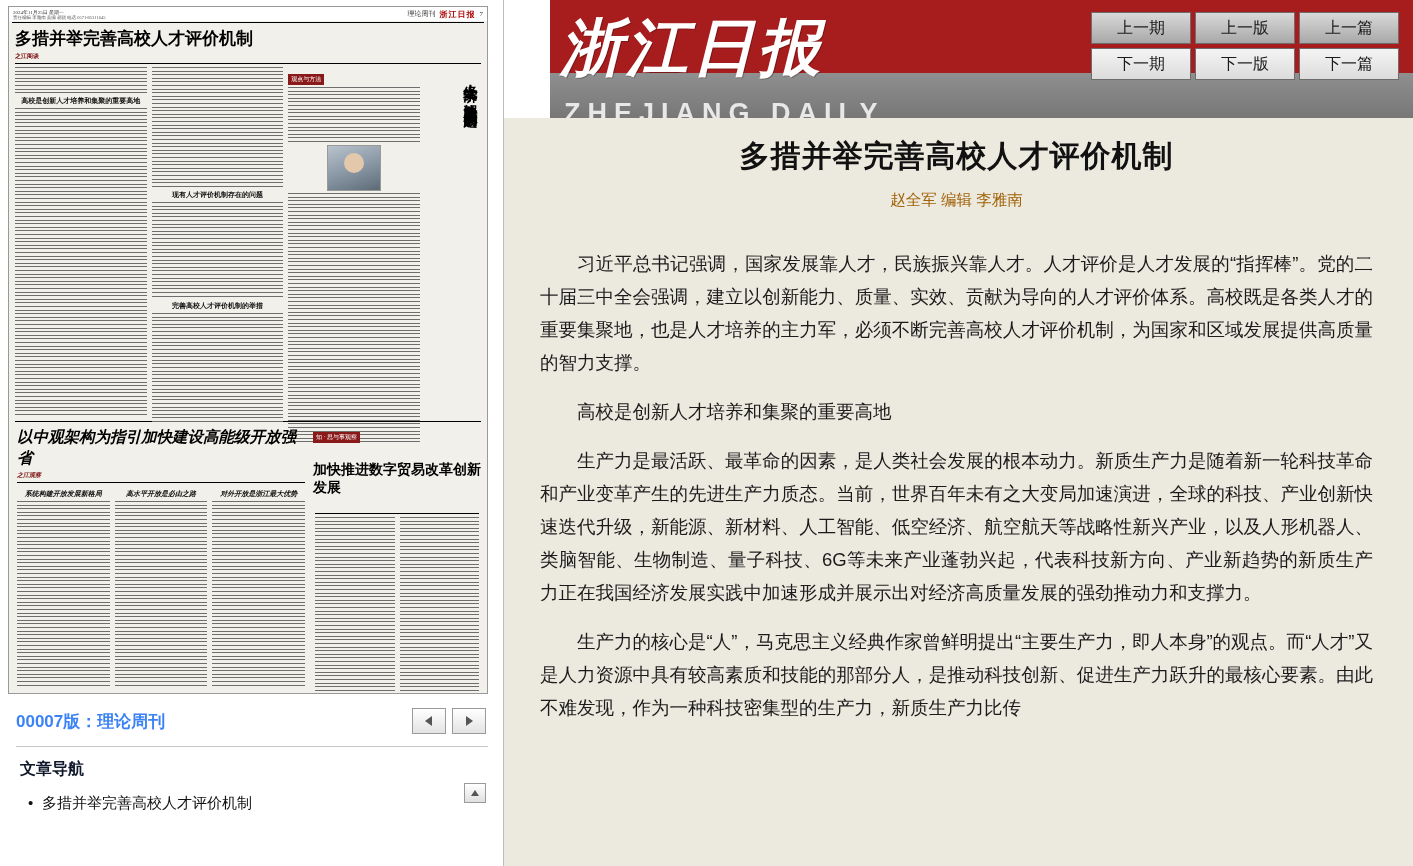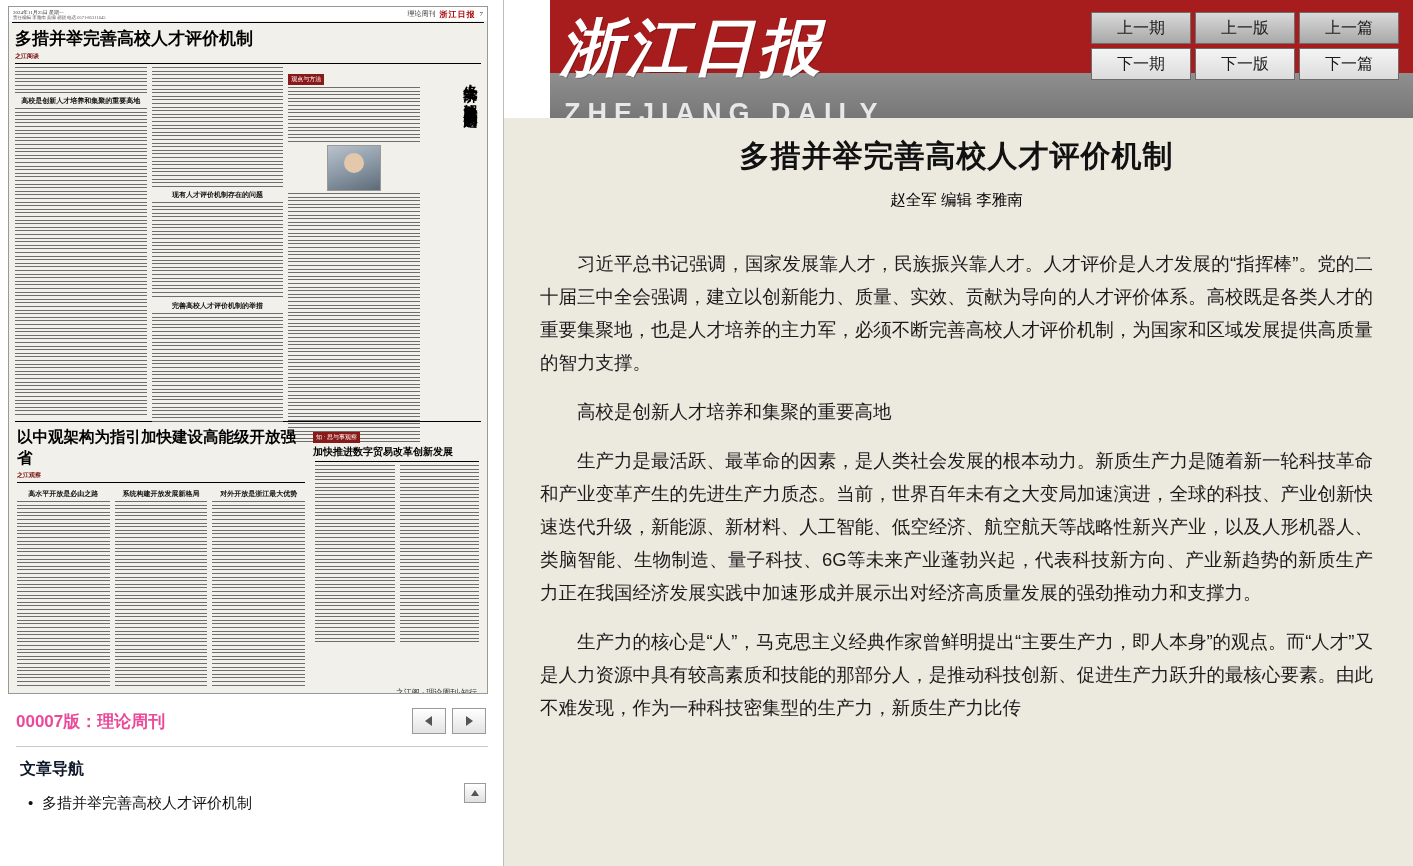--- a/index.html
+++ b/index.html
@@ -161,21 +161,21 @@
   .page-label-row {
     display: flex;
     align-items: center;
     justify-content: space-between;
     margin-top: 14px;
     padding: 0 10px 0 8px;
   }
   .page-label {
     font-size: 17px;
     font-weight: bold;
-    color: #ec4899;
+    color: #3b82f6;
     text-align: right;
   }
   .pager {
     display: flex;
     gap: 6px;
   }
   .pager-btn {
     width: 34px;
     height: 26px;
     border: 1px solid #9a9a9a;
@@ -359,21 +359,21 @@
     text-align: center;
     font-size: 30px;
     font-weight: bold;
     color: #111;
     font-family: "Liberation Sans", sans-serif;
     letter-spacing: 1px;
   }
   .article-byline {
     text-align: center;
     font-size: 15.5px;
-    color: #000000;
+    color: #a16207;
     margin-top: 13px;
   }
   .article-body {
     margin-top: 36px;
     font-size: 18.5px;
     line-height: 33px;
     color: #1b1b1b;
     text-align: justify;
   }
   .article-body p {
@@ -426,42 +426,42 @@
             <div class="thumb-photo"></div>
             <div class="gray-lines" style="height:250px"></div>
           </div>
           <div style="flex:0 0 56px;display:flex;justify-content:flex-end">
             <div class="vert-title">人文经济学：解决发展起来以后的问题</div>
           </div>
         </div>
 
         <div class="thumb-rule"></div>
         <div style="display:flex;gap:6px;padding:0 2px;">
-          <div style="flex:0 0 292px;">
+          <div style="flex:0 0 292px;font-style:italic;">
             <div class="thumb-headline2">以中观架构为指引加快建设高能级开放强省</div>
             <div style="font-size:6px;margin-left:2px;color:#7a1111;font-weight:bold">之江观察</div>
             <div class="thumb-rule"></div>
             <div class="cols" style="gap:5px;">
               <div class="col">
-                  <div class="mini-sub">高水平开放是必由之路</div>
+                  <div class="mini-sub">系统构建开放发展新格局</div>
                   <div class="gray-lines" style="height:186px"></div>
                 </div>
               <div class="col">
-                  <div class="mini-sub">系统构建开放发展新格局</div>
+                  <div class="mini-sub">高水平开放是必由之路</div>
                   <div class="gray-lines" style="height:186px"></div>
                 </div>
               <div class="col">
                   <div class="mini-sub">对外开放是浙江最大优势</div>
                   <div class="gray-lines" style="height:186px"></div>
                 </div>
             </div>
           </div>
           <div style="flex:1;">
             <span class="mini-label">知 · 思与事观察</span>
-            <div style="font-size:10px;font-weight:bold;font-family:Liberation Sans, sans-serif;color:#000;margin:0 0;">加快推进数字贸易改革创新发展</div>
+            <div style="font-size:14px;font-weight:bold;font-family:Liberation Sans, sans-serif;color:#000;margin:16px 0;">加快推进数字贸易改革创新发展</div>
             <div class="thumb-rule"></div>
             <div class="cols">
               <div class="col">
                   <div class="gray-lines" style="height:180px"></div>
                 </div>
               <div class="col">
                   <div class="gray-lines" style="height:180px"></div>
                 </div>
             </div>
           </div>

